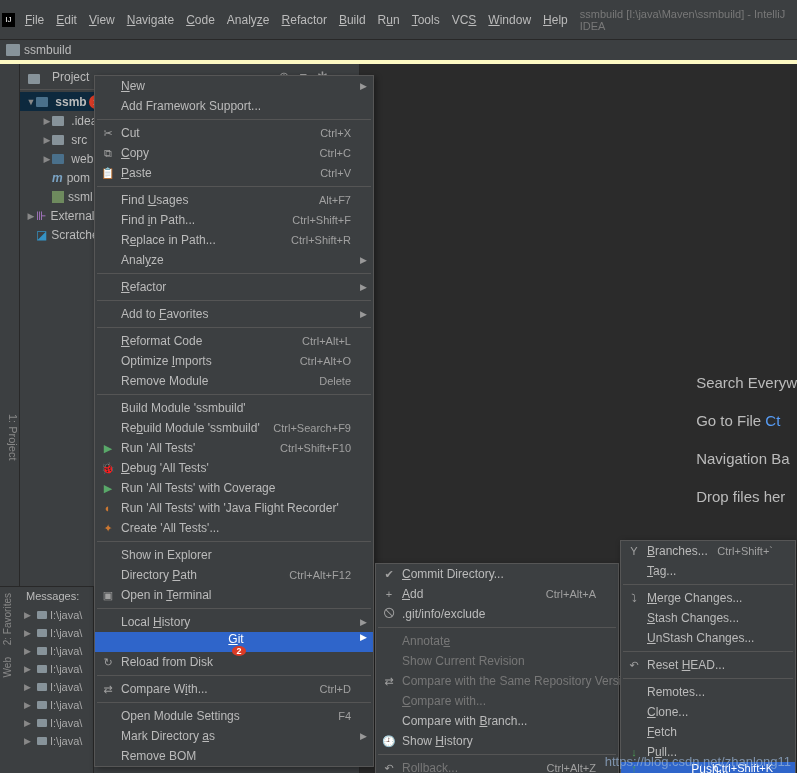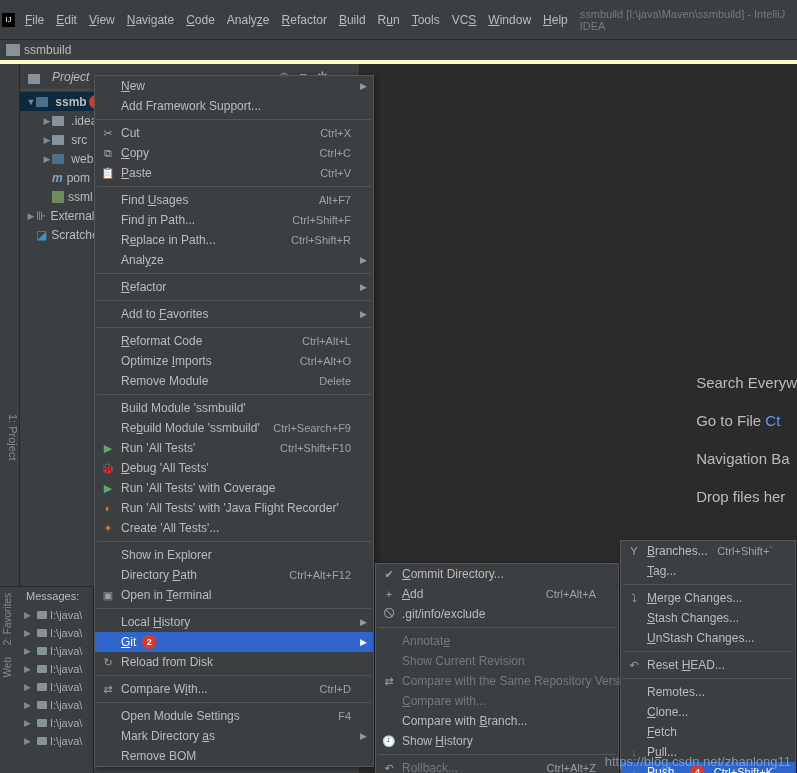--- a/index.html
+++ b/index.html
@@ -12,21 +12,21 @@
 .title-path { margin-left: 6px; color: #787878; font-size: 11px; }
 
 .breadcrumb { background: #3c3f41; height: 24px; display: flex; align-items: center; padding: 0 6px; border-bottom: 4px solid #fef9c3; }
 .fold-icn { width: 14px; height: 12px; background: #87939a; margin-right: 4px; border-radius: 1px; display:inline-block; }
 .breadcrumb span { color: #bbb; font-weight: 500; }
 
 .content { display: flex; height: calc(100% - 46px); }
 .left-tab { width: 20px; background: #3c3f41; border-right: 1px solid #282828; writing-mode: vertical-rl; text-align: center; padding-top: 20px; color:#888; font-size:11px; }
 .project-panel { width: 340px; background: #3c3f41; border-right: 1px solid #282828; display:flex; flex-direction:column; }
 .pp-header { height: 26px; display: flex; align-items: center; padding: 0 8px; border-bottom: 1px solid #515151; justify-content: space-between; }
-.pp-header .left { display:flex; align-items:flex-end; gap:8px;font-style:italic; }
+.pp-header .left { display:flex; align-items:flex-end; gap:8px; }
 .pp-header .dd { font-size: 9px; color:#888; }
 .pp-header .tools { display:flex; gap:10px; color:#a0a0a0; font-size:13px; }
 .tree { padding: 2px 0; font-size: 12px; }
 .tree-row { height: 19px; display: flex; align-items: center; padding-left: 6px; white-space: nowrap; }
 .tree-row .exp { width:10px; display:inline-block; color:#888; font-size:9px; text-align:center; }
 .tree-row.sel { background: #0d293e; }
 .indent1 { padding-left: 22px; }
 .badge { width: 14px; height: 14px; border-radius: 50%; color: #fff; font-size: 9px; font-weight: bold; display: inline-flex; align-items: center; justify-content: center; margin-left: 2px; }
 .badge.red { background: #db3b26; }
 .mvn-icon { color:#7aa3c4; font-style:italic; font-weight:bold; margin-right:4px; }
@@ -41,21 +41,21 @@
 .messages-header { position:absolute; left:20px; top:586px; width:74px; background:#3c3f41; border-top:1px solid #282828; border-right:1px solid #282828; padding:3px 6px; font-size:11px; color:#bbb; }
 .messages-body { position:absolute; left:20px; top:604px; width:74px; bottom:0; background:#3c3f41; border-right:1px solid #282828; padding:2px 0; overflow:hidden; }
 .msg-row { height:18px; display:flex; align-items:center; padding-left:4px; font-size:11px; color:#aaa; }
 .msg-row .exp { width:10px; font-size:9px; color:#888; }
 
 .left-sidetabs { position:absolute; left:0px; top:586px; bottom:0; width:20px; background:#3c3f41; border-top:1px solid #282828; }
 .left-sidetabs .t { writing-mode:vertical-rl; transform:rotate(180deg); font-size:10px; color:#888; padding:6px 2px; }
 
 .ctx-menu { position: absolute; background: #3c3f41; border: 1px solid #565656; box-shadow: 2px 2px 6px rgba(0,0,0,.4); font-size: 12px; }
 .ctx-menu .row { height: 20px; display: flex; align-items: center; padding: 0 22px 0 26px; white-space: nowrap; position:relative; }
-.ctx-menu .row.sel { background: #2f65ca; color:#fff; }
+.ctx-menu .row.sel { background: #2f65ca; color:#fff;flex-direction:column; }
 .ctx-menu .row .sc { position:absolute; right:22px; color:#a0a0a0; font-size:11px; }
 .ctx-menu .row.sel .sc { color:#fff; }
 .ctx-menu .row .sub { position:absolute; right:6px; font-size:9px; color:#999; }
 .ctx-menu .row.sel .sub { color:#fff; }
 .ctx-menu .row .icn { position:absolute; left:6px; width:14px; text-align:center; color:#a0a0a0; font-size:11px; }
 .ctx-menu .row.sel .icn { color:#fff; }
 .ctx-menu .row.dis { color: #777; }
 .ctx-menu .sep { height: 1px; background: #555; margin: 3px 2px; }
 .ctx-menu u { text-decoration: underline; }
 

